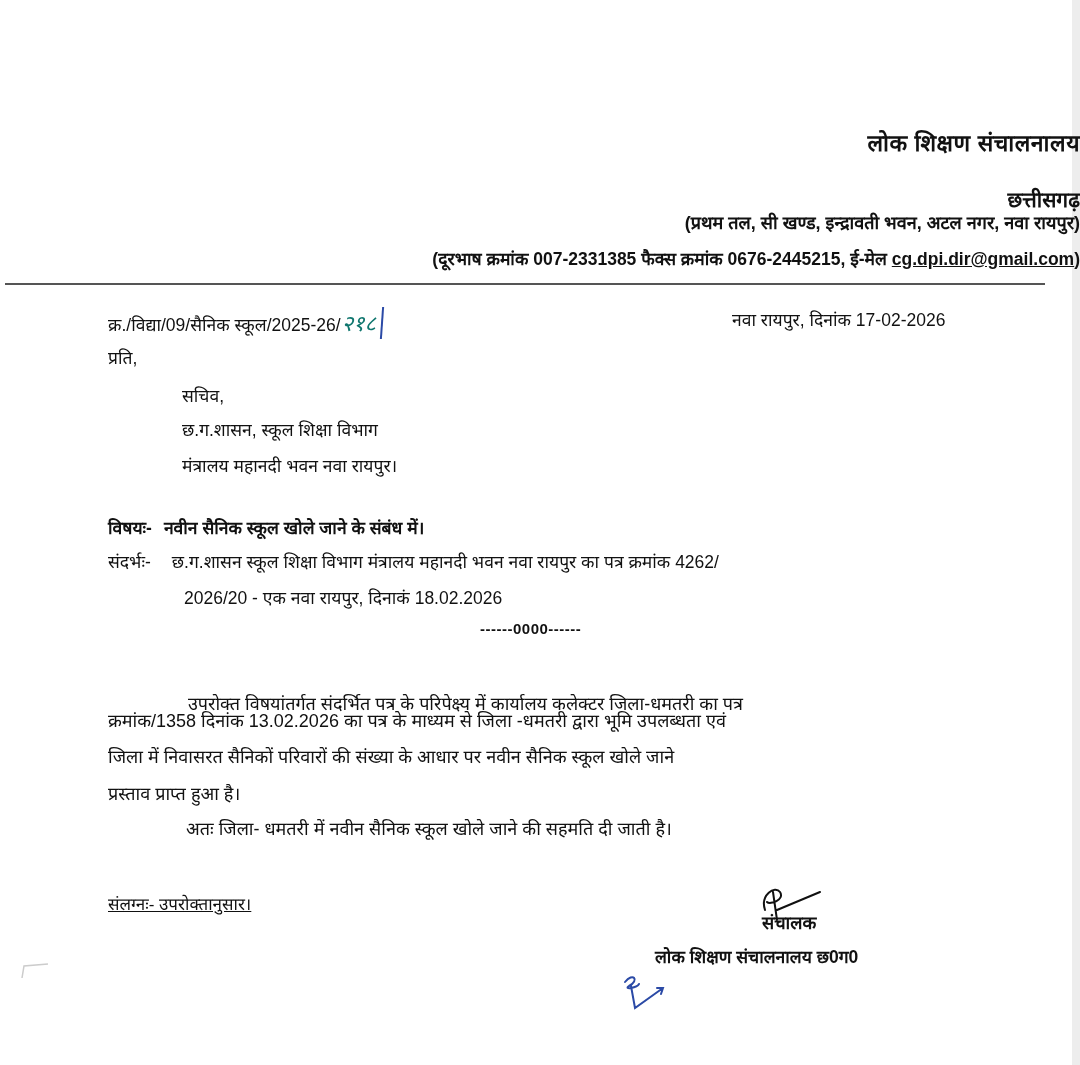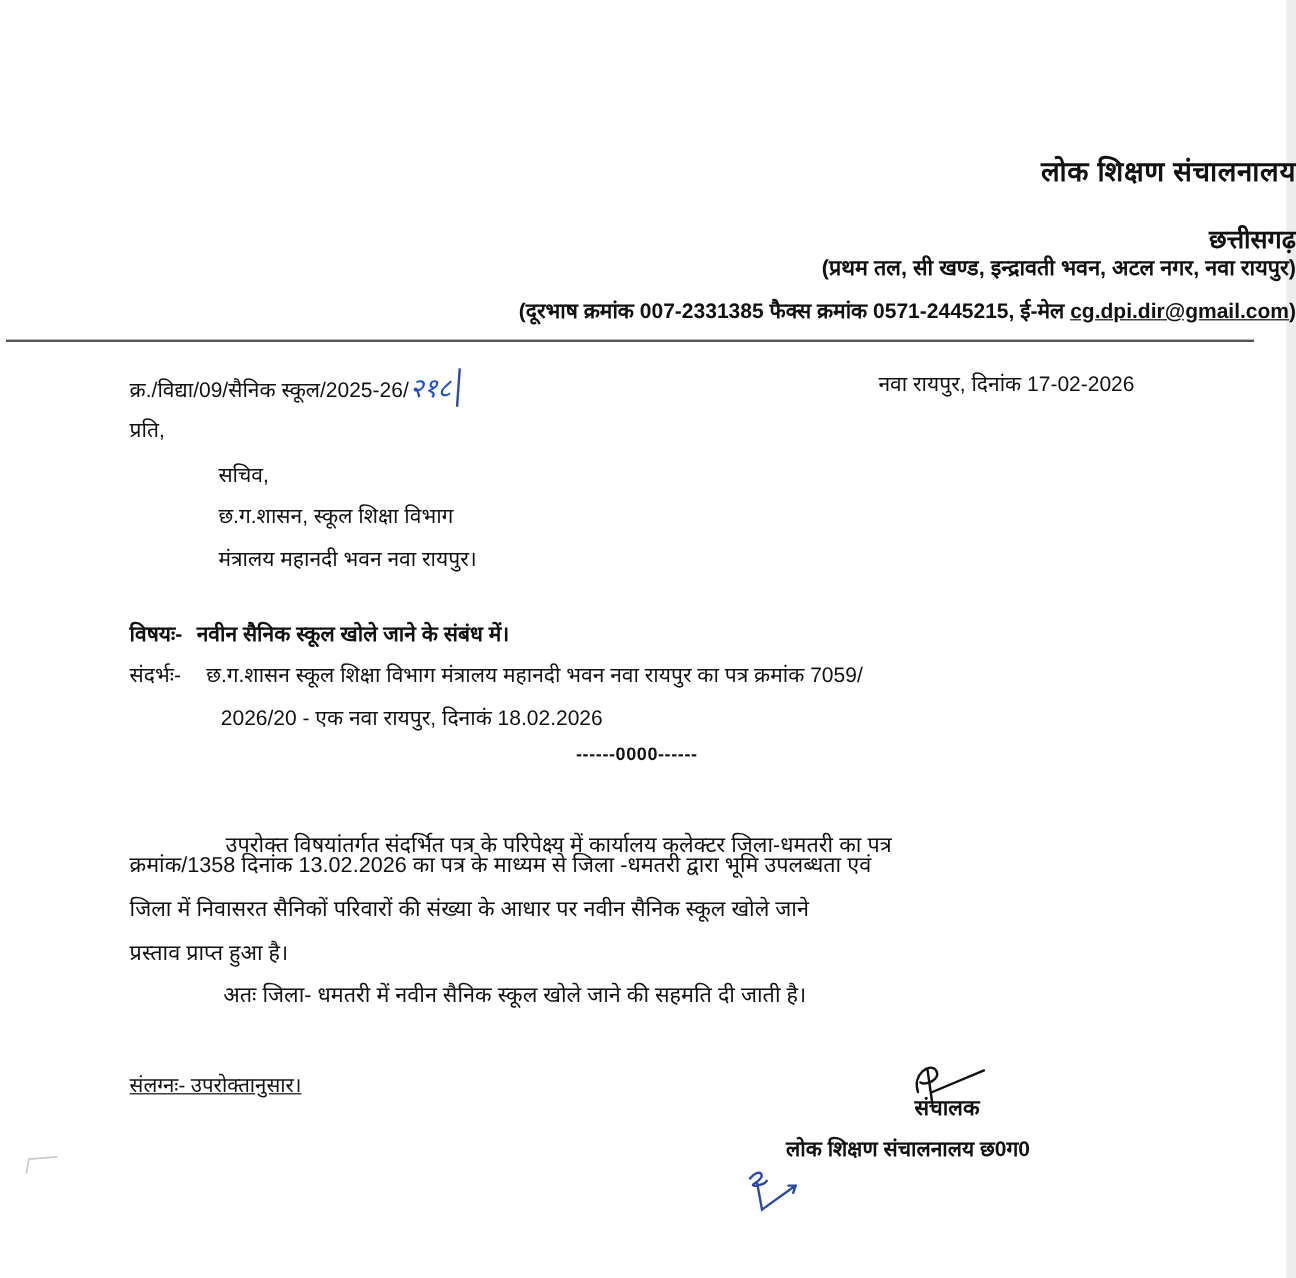--- a/index.html
+++ b/index.html
@@ -20,21 +20,21 @@
   .hdr-address { top: 210px; font-size: 18px; font-weight: bold; }
   .hdr-contact { top: 246px; font-size: 17.5px; font-weight: bold; }
   .hdr-contact .email { text-decoration: underline; }
   .rule {
     position: absolute; left: 5px; top: 283px; width: 1040px; height: 2px;
     background: #555555;
   }
   .body-text { font-size: 17.5px; }
   .ref-no { left: 108px; top: 307px; }
   .ref-no .hand {
-    color: #1d4ed8; font-family: "DejaVu Serif", serif; font-style: italic;
+    color: #0f766e; font-family: "DejaVu Serif", serif; font-style: italic;
     font-size: 22px; margin-left: 1px;
   }
   .ref-no .stroke {
     display: inline-block; width: 2px; height: 32px; background: #2b4aa6;
     vertical-align: -8px; margin-left: 5px; transform: rotate(4deg);
   }
   .date-line { left: 732px; top: 307px; }
   .to { left: 108px; top: 345px; }
   .addr-1 { left: 182px; top: 383px; }
   .addr-2 { left: 182px; top: 417px; }
@@ -63,34 +63,34 @@
   .mark { position: absolute; left: 18px; top: 960px; width: 40px; height: 20px; }
 </style>
 </head>
 <body>
 
 <div class="edge-strip"></div>
 
 <div class="abs center hdr-title">लोक शिक्षण संचालनालय</div>
 <div class="abs center hdr-state">छत्तीसगढ़</div>
 <div class="abs center hdr-address">(प्रथम तल, सी खण्ड, इन्द्रावती भवन, अटल नगर, नवा रायपुर)</div>
-<div class="abs center hdr-contact"><span>(दूरभाष क्रमांक 007-2331385 फैक्स क्रमांक 0571-2445215, ई-मेल </span><span class="email">cg.dpi.dir@gmail.com</span><span>)</span></div>
+<div class="abs center hdr-contact"><span>(दूरभाष क्रमांक 007-2331385 फैक्स क्रमांक 0676-2445215, ई-मेल </span><span class="email">cg.dpi.dir@gmail.com</span><span>)</span></div>
 
 <div class="rule"></div>
 
 <div class="abs body-text ref-no"><span>क्र./विद्या/09/सैनिक स्कूल/2025-26/</span><span class="hand">२१८</span><span class="stroke"></span></div>
 <div class="abs body-text date-line">नवा रायपुर, दिनांक 17-02-2026</div>
 
 <div class="abs body-text to">प्रति,</div>
 <div class="abs body-text addr-1">सचिव,</div>
 <div class="abs body-text addr-2">छ.ग.शासन, स्कूल शिक्षा विभाग</div>
 <div class="abs body-text addr-3">मंत्रालय महानदी भवन नवा रायपुर।</div>
 
 <div class="abs body-text subject"><span class="label">विषयः-</span><span>नवीन सैनिक स्कूल खोले जाने के संबंध में।</span></div>
-<div class="abs body-text reference"><span class="label">संदर्भः-</span><span>छ.ग.शासन स्कूल शिक्षा विभाग मंत्रालय महानदी भवन नवा रायपुर का पत्र क्रमांक 7059/</span></div>
+<div class="abs body-text reference"><span class="label">संदर्भः-</span><span>छ.ग.शासन स्कूल शिक्षा विभाग मंत्रालय महानदी भवन नवा रायपुर का पत्र क्रमांक 4262/</span></div>
 <div class="abs body-text reference-cont">2026/20 - एक नवा रायपुर, दिनाकं 18.02.2026</div>
 <div class="abs separator">------0000------</div>
 
 <div class="para p1">उपरोक्त विषयांतर्गत संदर्भित पत्र के परिपेक्ष्य में कार्यालय कलेक्टर जिला-धमतरी का पत्र</div>
 <div class="para p2">क्रमांक/1358 दिनांक 13.02.2026 का पत्र के माध्यम से जिला -धमतरी द्वारा भूमि उपलब्धता एवं</div>
 <div class="para p3">जिला में निवासरत सैनिकों परिवारों की संख्या के आधार पर नवीन सैनिक स्कूल खोले जाने</div>
 <div class="para p4">प्रस्ताव प्राप्त हुआ है।</div>
 <div class="para p5">अतः जिला- धमतरी में नवीन सैनिक स्कूल खोले जाने की सहमति दी जाती है।</div>
 
 <div class="abs encl">संलग्नः- उपरोक्तानुसार।</div>

